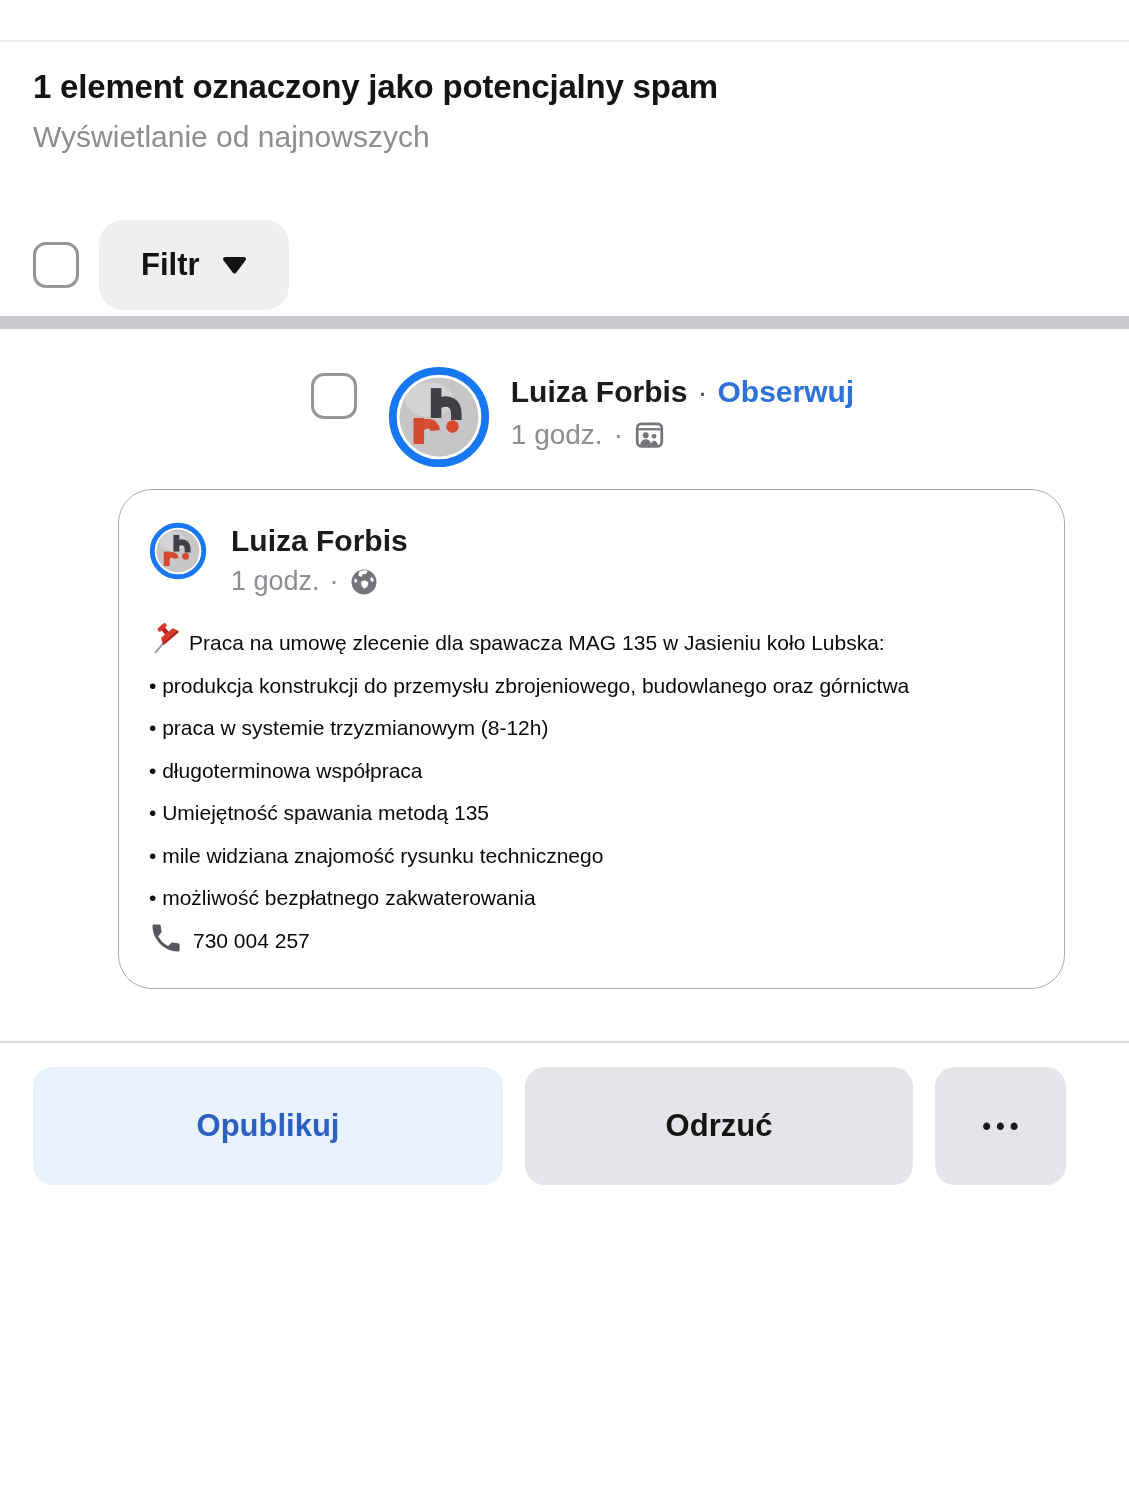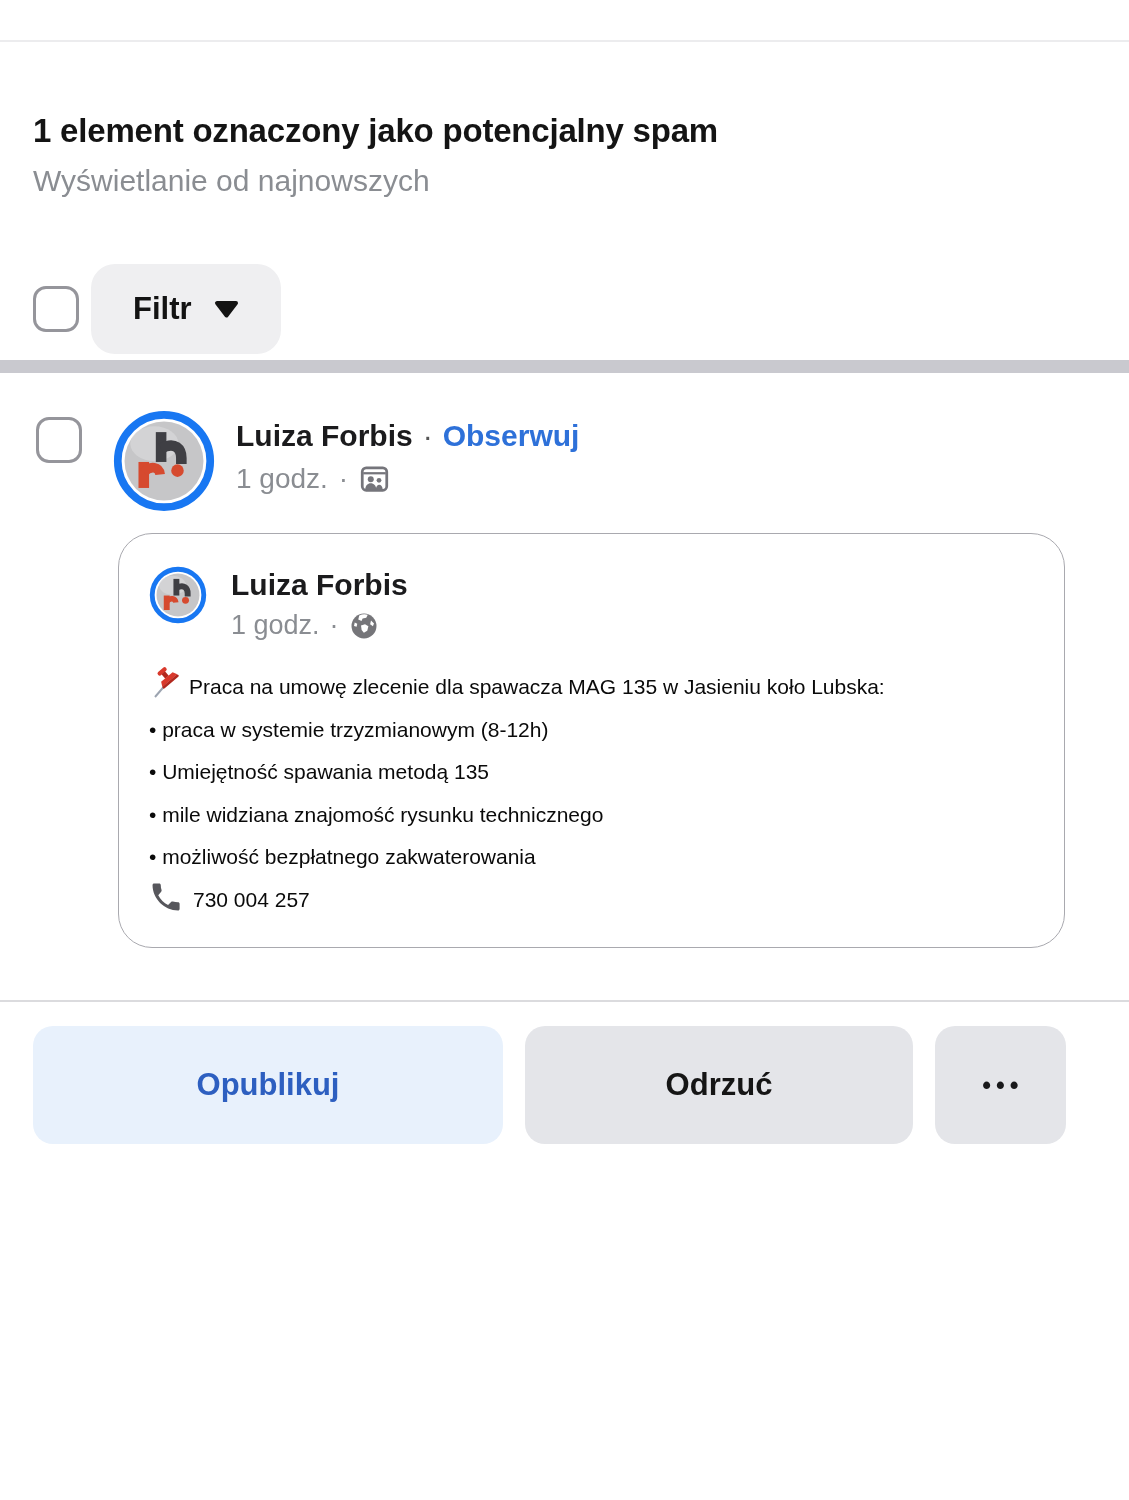--- a/index.html
+++ b/index.html
@@ -13,32 +13,32 @@
     --pushpin-red:#D9392C;
   }
   *{margin:0;padding:0;box-sizing:border-box;}
   html,body{background:#fff;}
   body{font-family:"Liberation Sans","DejaVu Sans",sans-serif;color:#111;}
   #page{position:relative;width:1129px;height:1500px;background:#fff;overflow:hidden;}
 
   .top-strip{height:42px;border-bottom:2px solid #ECECEE;}
 
   .header{padding:26px 33px 0 33px;}
-  .title{font-size:33px;font-weight:700;color:#141414;letter-spacing:-.2px;margin-top:44px;}
+  .title{font-size:33px;font-weight:700;color:#141414;letter-spacing:-.2px;}
   .subtitle{margin-top:14px;font-size:30px;font-weight:400;color:var(--muted-text);}
 
-  .filter-row{display:flex;align-items:center;gap:12px;margin:66px 0 0 33px;height:90px;}
+  .filter-row{display:flex;align-items:center;gap:20px;margin:66px 0 0 33px;height:90px;}
   .checkbox{width:46px;height:46px;border:3.5px solid #95959B;border-radius:13px;background:#fff;flex:0 0 auto;}
   .filter-btn{display:flex;align-items:center;gap:22px;height:90px;padding:0 42px;border:none;
     background:#EFEFF1;border-radius:24px;font-family:inherit;font-size:31px;font-weight:700;color:#131313;cursor:pointer;}
   .caret svg{display:block;}
 
   .section-band{margin-top:6px;height:13px;background:var(--separator-band);}
 
-  .review-row{display:flex;align-items:flex-start;margin:36px 0 0 36px;}
+  .review-row{display:flex;align-items:flex-start;margin:36px 0 0 36px;justify-content:center;}
   .review-row .checkbox{margin-top:8px;}
   .avatar-lg{width:104px;height:104px;margin-left:30px;flex:0 0 auto;}
   .avatar-sm{width:58px;height:58px;flex:0 0 auto;}
   .review-meta{margin-left:20px;padding-top:10px;}
   .name-line{font-size:30px;font-weight:700;color:#1B1B1D;}
   .sep{font-weight:400;color:#555;margin:0 10px;}
   .follow{color:var(--follow-link);font-weight:700;cursor:pointer;}
   .time-line{display:flex;align-items:center;margin-top:10px;font-size:28px;color:var(--muted-text);}
   .time-line .sep{margin:0 11px;color:var(--muted-text);}
   .meta-icon{display:inline-flex;align-items:center;}
@@ -172,21 +172,23 @@
             <line x1="2" y1="40" x2="14" y2="26" stroke="#9CA4B0" stroke-width="2.6"></line>
             <g transform="rotate(-40 20 16)">
               <rect x="13" y="0" width="14" height="5.5" rx="2.4" class="pin-red"></rect>
               <rect x="17" y="5" width="6" height="8" class="pin-red-dark"></rect>
               <path d="M10 12.6h20l3 6.2H7z" class="pin-red"></path>
               <rect x="6.4" y="18.6" width="27.2" height="3.6" rx="1.8" class="pin-red-dark"></rect>
             </g>
           </svg>
         </span><span>Praca na umowę zlecenie dla spawacza MAG 135 w Jasieniu koło Lubska:</span>
       </div>
+      <div class="post-line">• produkcja konstrukcji do przemysłu zbrojeniowego, budowlanego oraz górnictwa</div>
       <div class="post-line">• praca w systemie trzyzmianowym (8-12h)</div>
+      <div class="post-line">• długoterminowa współpraca</div>
       <div class="post-line">• Umiejętność spawania metodą 135</div>
       <div class="post-line">• mile widziana znajomość rysunku technicznego</div>
       <div class="post-line">• możliwość bezpłatnego zakwaterowania</div>
       <div class="post-line">
         <span class="inline-icon phone-gap">
           <svg width="34" height="34" viewBox="0 0 24 24">
             <path d="M6.54 10.8c1.55 2.94 3.98 5.37 6.92 6.92l2.3-2.3c.3-.3.72-.39 1.1-.27 1.14.38 2.36.58 3.64.58.6 0 1.1.5 1.1 1.1v3.57c0 .6-.5 1.1-1.1 1.1C10.85 21.5 2.5 13.15 2.5 3.5c0-.6.5-1.1 1.1-1.1h3.6c.6 0 1.1.5 1.1 1.1 0 1.27.2 2.5.58 3.63.12.38.03.8-.27 1.1z" fill="#57575C"></path>
           </svg>
         </span><span>730 004 257</span>
       </div>

